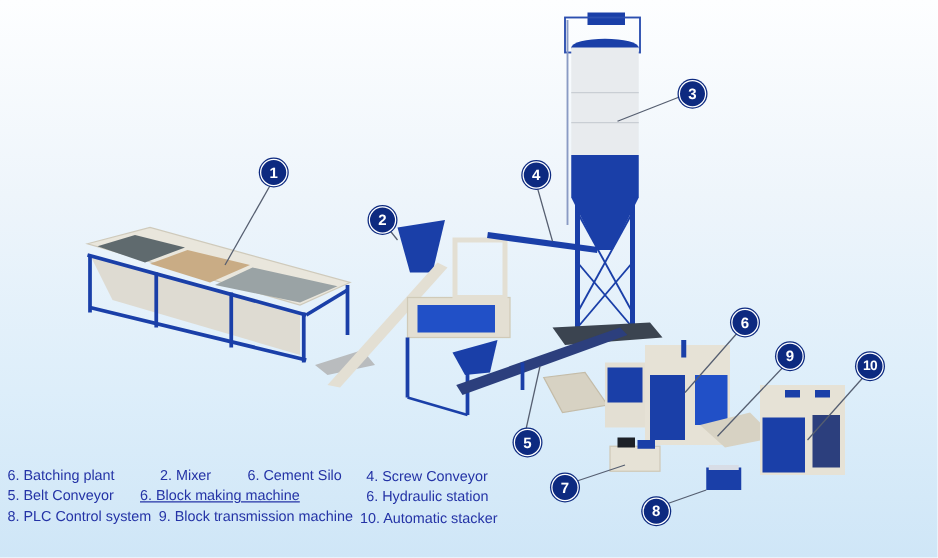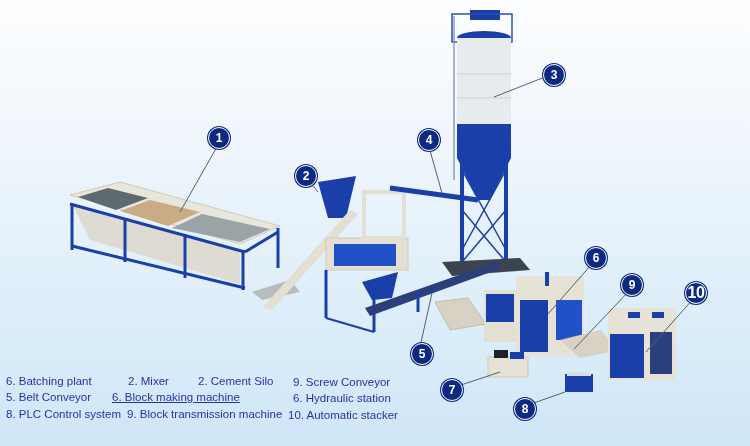--- a/index.html
+++ b/index.html
@@ -1,20 +1,20 @@
 <!DOCTYPE html>
 <html><head>
 <meta charset="utf-8">
 <style>
   html,body{margin:0;padding:0;}
   body{width:750px;height:446px;overflow:hidden;font-family:"Liberation Sans",sans-serif;}
   .stage{position:relative;width:750px;height:446px;background:linear-gradient(180deg,#fdfeff 0%,#eef5fb 35%,#ddeefa 70%,#cfe6f7 100%);overflow:hidden;}
   svg.art{position:absolute;left:0;top:0;}
   .badge{position:absolute;width:20px;height:20px;border-radius:50%;background:#0d2a80;border:1.5px solid #ffffff;box-shadow:0 0 0 1px #0d2a80;color:#fff;font-weight:bold;font-size:12px;line-height:20px;text-align:center;box-sizing:content-box;}
-  .badge.wide{font-size:16px;letter-spacing:-0.5px;border-radius:11px;}
+  .badge.wide{font-size:11px;letter-spacing:-0.5px;border-radius:11px;}
   .legend{position:absolute;left:0;top:372px;width:420px;font-size:11.5px;color:#2433a6;}
   .legend span{position:absolute;white-space:nowrap;}
 </style>
 </head>
 <body>
 
 <div class="stage">
 
   <svg class="art" width="750" height="446" viewBox="0 0 750 446">
 
@@ -123,22 +123,22 @@
   <div class="badge" style="left:411px;top:343px;">5</div>
   <div class="badge" style="left:585px;top:247px;">6</div>
   <div class="badge" style="left:441px;top:379px;">7</div>
   <div class="badge" style="left:514px;top:398px;">8</div>
   <div class="badge" style="left:621px;top:274px;">9</div>
   <div class="badge wide" style="left:685px;top:282px;">10</div>
 
   <div class="legend">
     <span style="left:6px;top:3px;">6. Batching plant</span>
     <span style="left:128px;top:3px;">2. Mixer</span>
-    <span style="left:198px;top:3px;">2. Cement Silo</span>
-    <span style="left:293px;top:4px;">9. Screw Conveyor</span>
+    <span style="left:198px;top:3px;">6. Cement Silo</span>
+    <span style="left:293px;top:4px;">4. Screw Conveyor</span>
     <span style="left:6px;top:19px;text-align:right;">5. Belt Conveyor</span>
     <span style="left:112px;top:19px;text-decoration:underline;">6. Block making machine</span>
     <span style="left:293px;top:20px;">6. Hydraulic station</span>
     <span style="left:6px;top:36px;">8. PLC Control system</span>
     <span style="left:127px;top:36px;text-align:center;">9. Block transmission machine</span>
     <span style="left:288px;top:37px;">10. Automatic stacker</span>
   </div>
 </div>
 
 </body></html>

